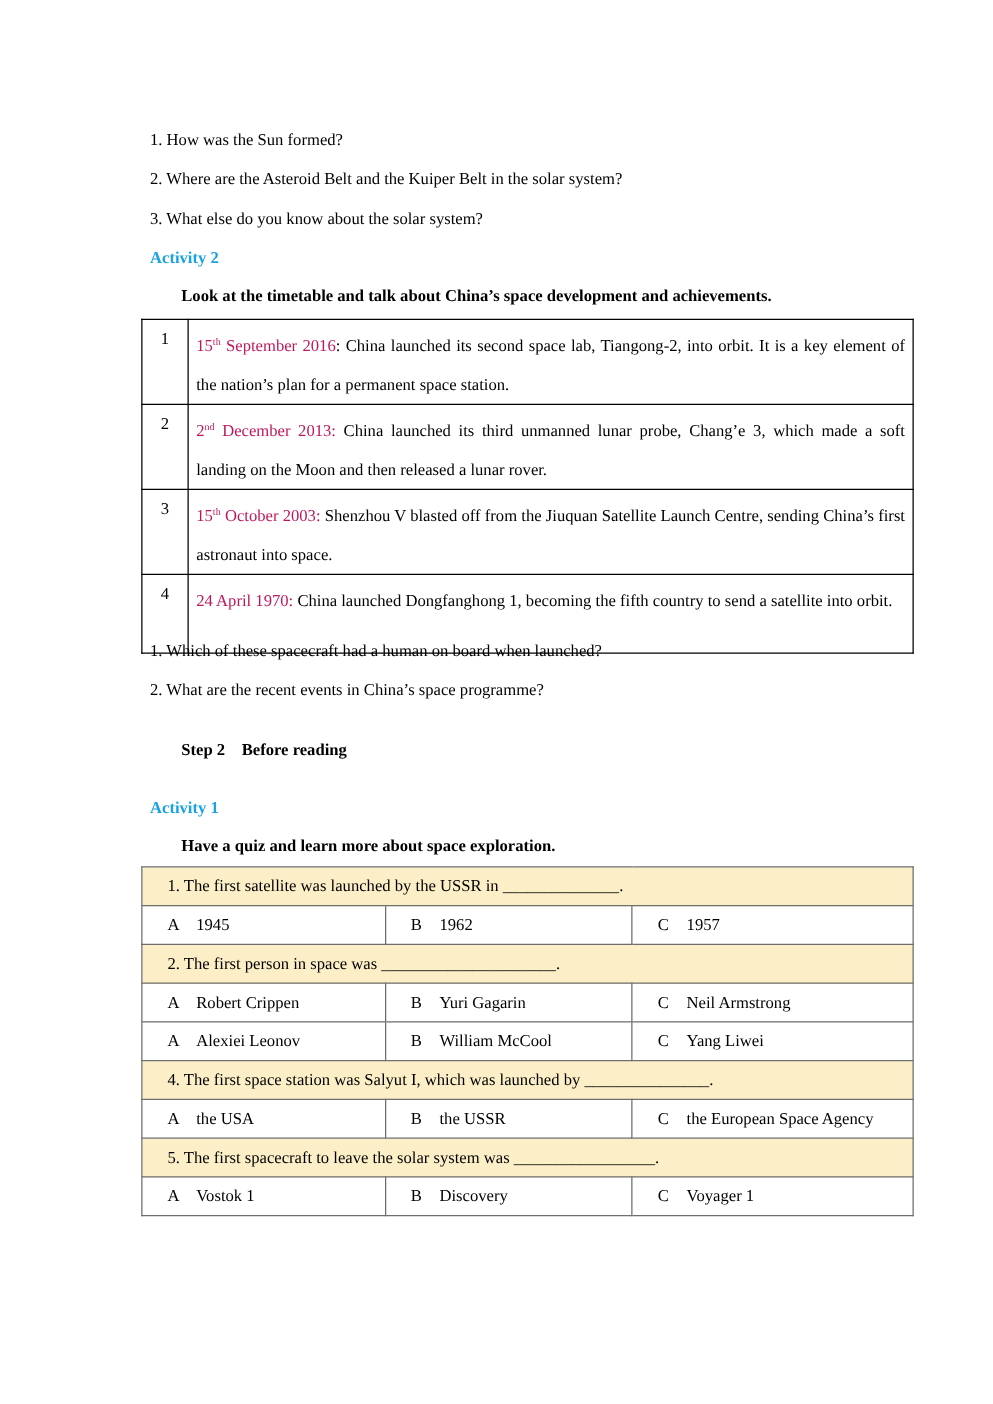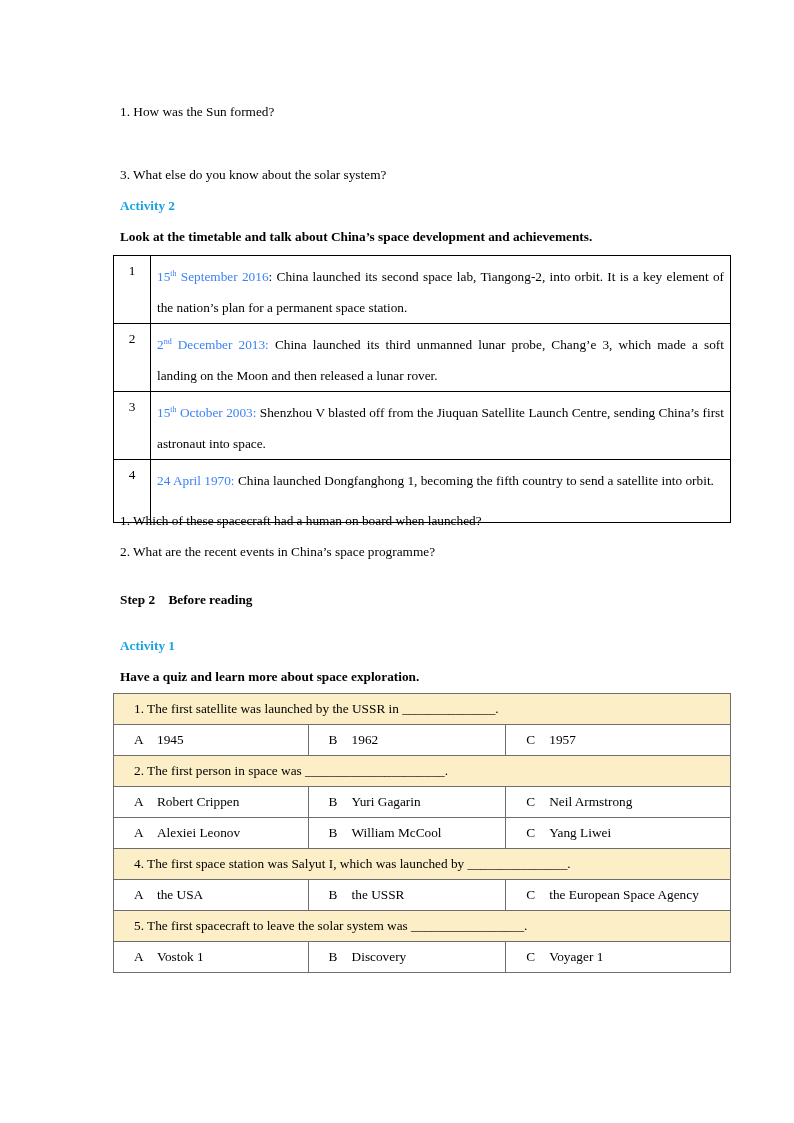--- a/index.html
+++ b/index.html
@@ -1,40 +1,41 @@
 <!DOCTYPE html>
 <html><head>
 <meta charset="utf-8">
 <style>
   html, body { margin: 0; padding: 0; background: #ffffff; }
   body { width: 794px; height: 1123px; position: relative; font-family: "Liberation Serif", serif; color: #000; font-size: 13.3px; }
   .page { position: absolute; left: 0; top: 0; width: 794px; height: 1123px; }
   .line { position: absolute; left: 120px; white-space: nowrap; line-height: 16px; }
-  .bold { font-weight: bold; }
+  .bold { font-weight: bold; margin-left: 25px; }
   .blue { color: #1aa3e0; font-weight: bold; }
-  .red { color: #3b82f6; }
+  .red { color: #be185d; }
   sup { font-size: 8px; line-height: 0; vertical-align: 5px; }
 
   table.timeline { position: absolute; left: 113px; top: 255px; width: 618px; border-collapse: collapse; }
   table.timeline td { border: 1px solid #000; padding: 0; vertical-align: top; }
   table.timeline td.num { width: 36px; text-align: center; padding-top: 7px; }
   table.timeline td.txt { padding: 5px 6px 0 6px; line-height: 31px; text-align: justify; height: 57px; }
 
   table.quiz { position: absolute; left: 113px; top: 693px; width: 618px; border-collapse: collapse; }
   table.quiz td { border: 1px solid #6e6e6e; padding: 0 20px; height: 30px; vertical-align: middle; white-space: nowrap; }
   table.quiz tr.q td { background: #fcefc7; }
   table.quiz td.opt { width: 193px; }
   .letter { display: inline-block; width: 23px; }
 </style>
 </head>
 <body>
 
 <div class="page">
 
   <div class="line" style="top:104px">1. How was the Sun formed?</div>
+  <div class="line" style="top:135px">2. Where are the Asteroid Belt and the Kuiper Belt in the solar system?</div>
   <div class="line" style="top:167px">3. What else do you know about the solar system?</div>
 
   <div class="line blue" style="top:198px">Activity 2</div>
   <div class="line bold" style="top:229px">Look at the timetable and talk about China’s space development and achievements.</div>
 
   <table class="timeline">
     <tbody>
         <tr>
       <td class="num">1</td>
       <td class="txt">

